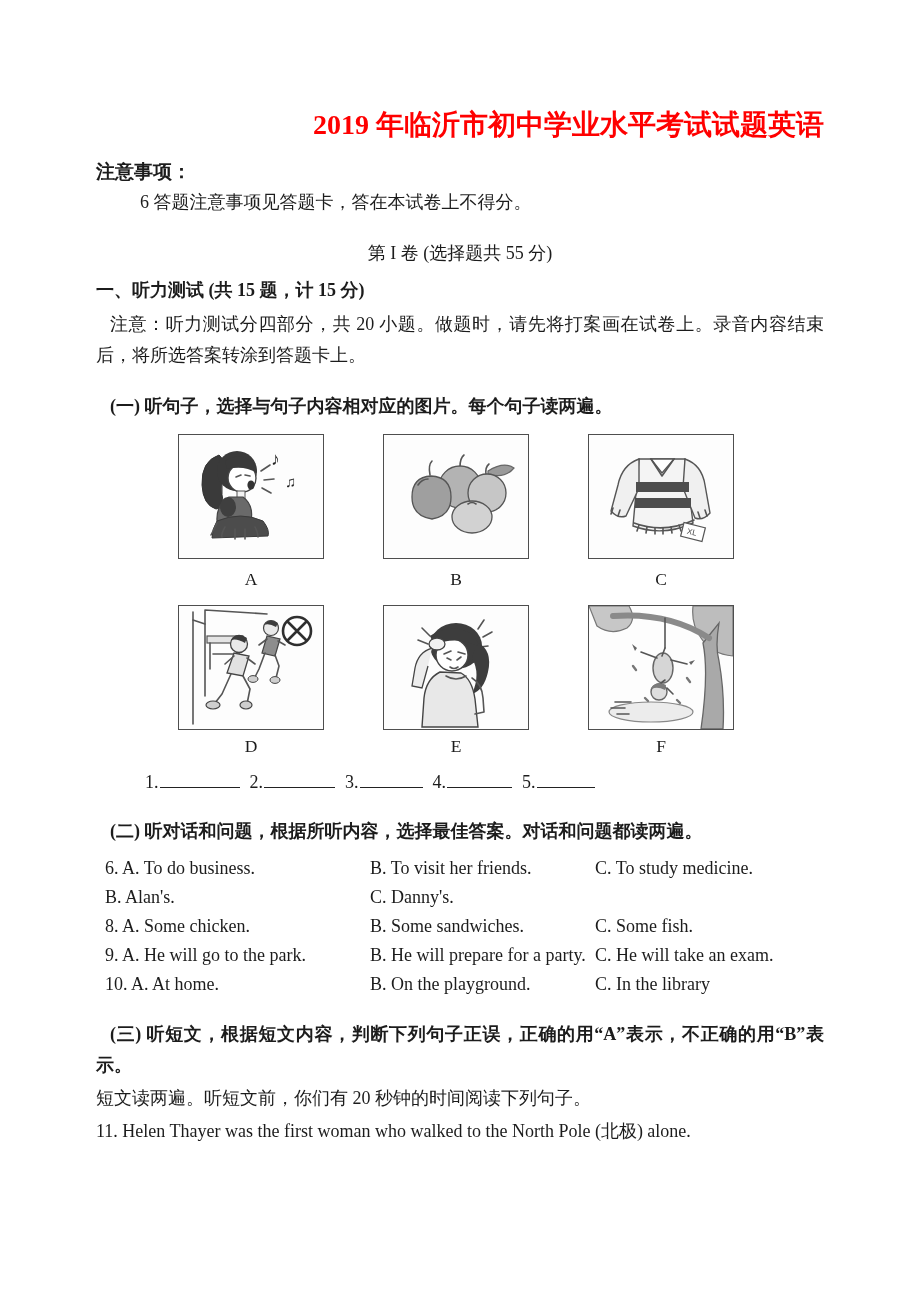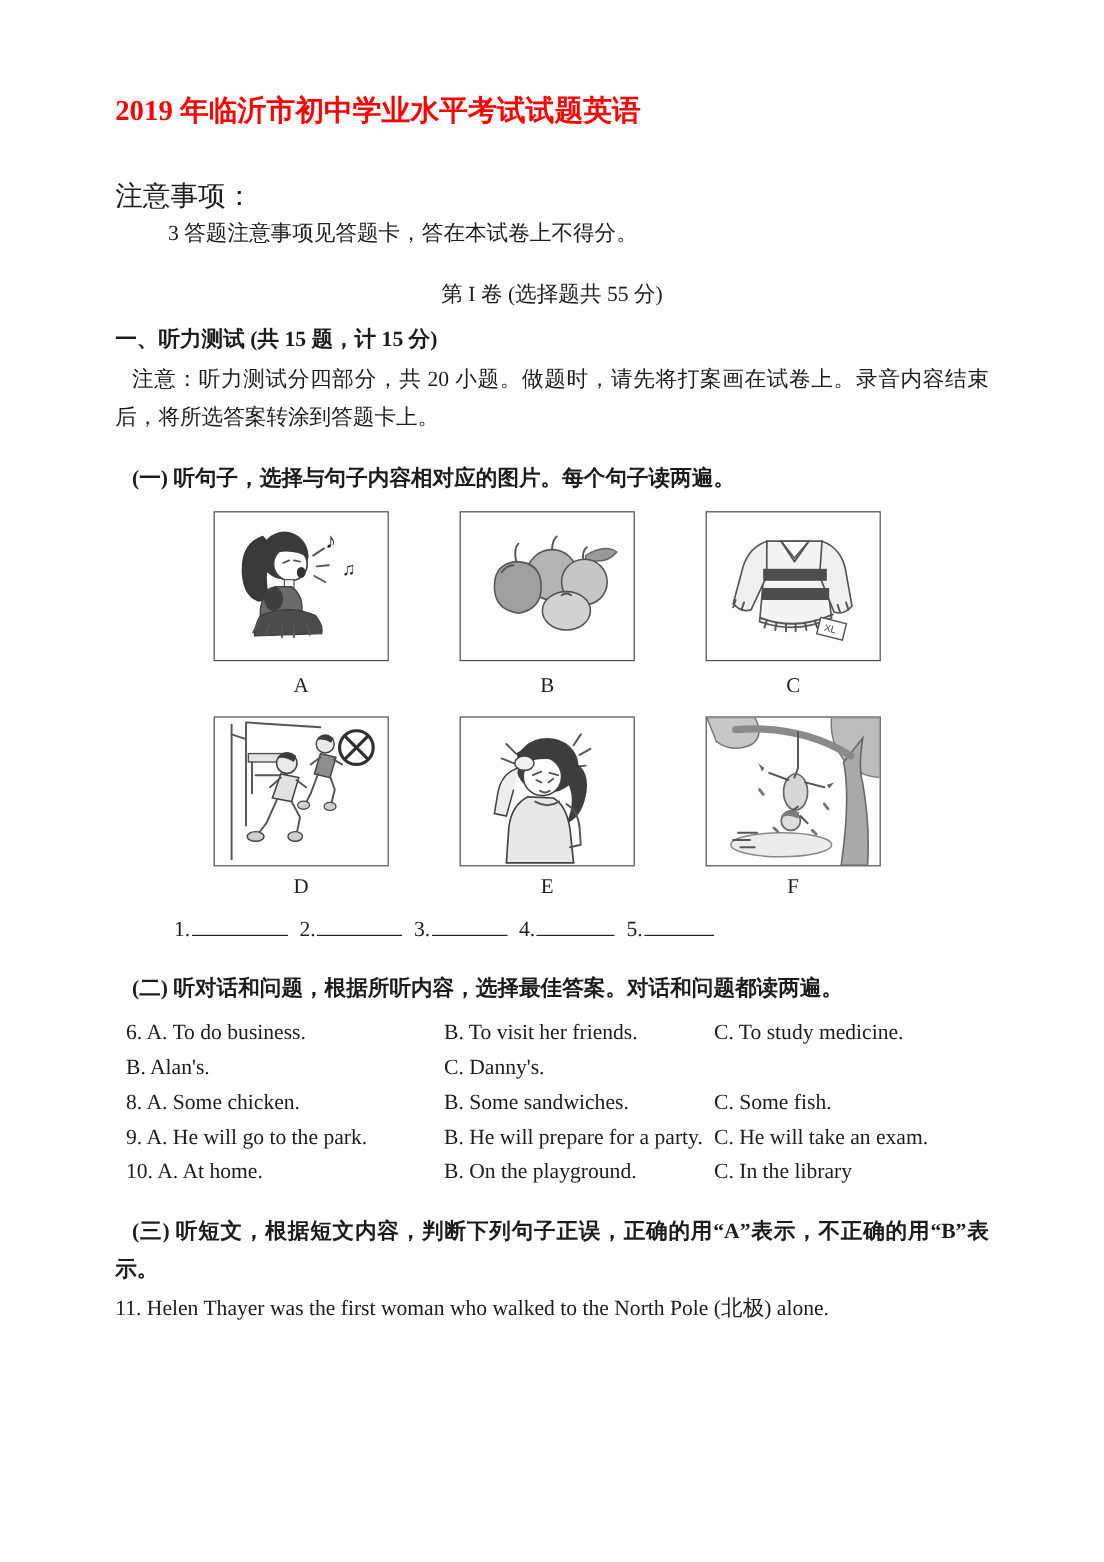--- a/index.html
+++ b/index.html
@@ -9,27 +9,27 @@
     margin:0 auto;
     background:#ffffff;
     overflow:hidden;
     font-family:"Liberation Serif","DejaVu Serif",serif;
     color:#1c1c1c;
     font-size:18px;
     line-height:31px;
   }
   .content{padding:0 96px;}
   .doc-title{
-    padding-top:78px;
-    text-align:left;
-    font-size:24px;
+    padding-top:110px;
+    text-align:right;
+    font-size:28px;
     font-weight:bold;
     line-height:30px;
   }
-  .notes-heading{margin-top:40px;font-weight:normal;font-size:23px;}
+  .notes-heading{margin-top:16px;font-weight:bold;font-size:19px;}
   .para-indent2{ text-indent:44px; text-align:justify; margin-top:4px;}
   .para-item2{ text-indent:44px; margin-top:0;}
   .vol-heading{margin-top:20px;text-align:center;font-weight:normal;}
   .sec-heading{margin-top:6px;font-weight:bold;}
   .note-line{margin-top:3px;text-indent:14px;text-align:justify;}
   .sub-heading{margin-top:20px;font-weight:bold;text-indent:14px;text-align:justify;}
   .pics{
     margin-top:12px;
     margin-left:82px;
     display:grid;
@@ -83,21 +83,21 @@
 <body>
 
 <div class="page">
   <div class="content">
 
     <div class="doc-title" style="color:#ff0000;">2019 年临沂市初中学业水平考试试题英语</div>
 
     <div class="notes-heading">注意事项：</div>
 
 
-    <div class="para-item2">3 答题注意事项见答题卡，答在本试卷上不得分。</div>
+    <div class="para-item2">6 答题注意事项见答题卡，答在本试卷上不得分。</div>
 
     <div class="vol-heading">第 I 卷 (选择题共 55 分)</div>
 
     <div class="sec-heading">一、听力测试 (共 15 题，计 15 分)</div>
 
     <div class="note-line">注意：听力测试分四部分，共 20 小题。做题时，请先将打案画在试卷上。录音内容结束后，将所选答案转涂到答题卡上。</div>
 
     <div class="sub-heading">(一) 听句子，选择与句子内容相对应的图片。每个句子读两遍。</div>
 
     <div class="pics">
@@ -264,17 +264,18 @@
       </div>
       <div class="q-row">
         <span>10. A. At home.</span>
         <span>B. On the playground.</span>
         <span>C. In the library</span>
       </div>
     </div>
 
     <div class="sub-heading">(三) 听短文，根据短文内容，判断下列句子正误，正确的用“A”表示，不正确的用“B”表示。</div>
 
+    <div class="sub3-note">短文读两遍。听短文前，你们有 20 秒钟的时间阅读下列句子。</div>
 
     <div class="q11">11. Helen Thayer was the first woman who walked to the North Pole (北极) alone.</div>
 
   </div>
 </div>
 
 </body></html>

